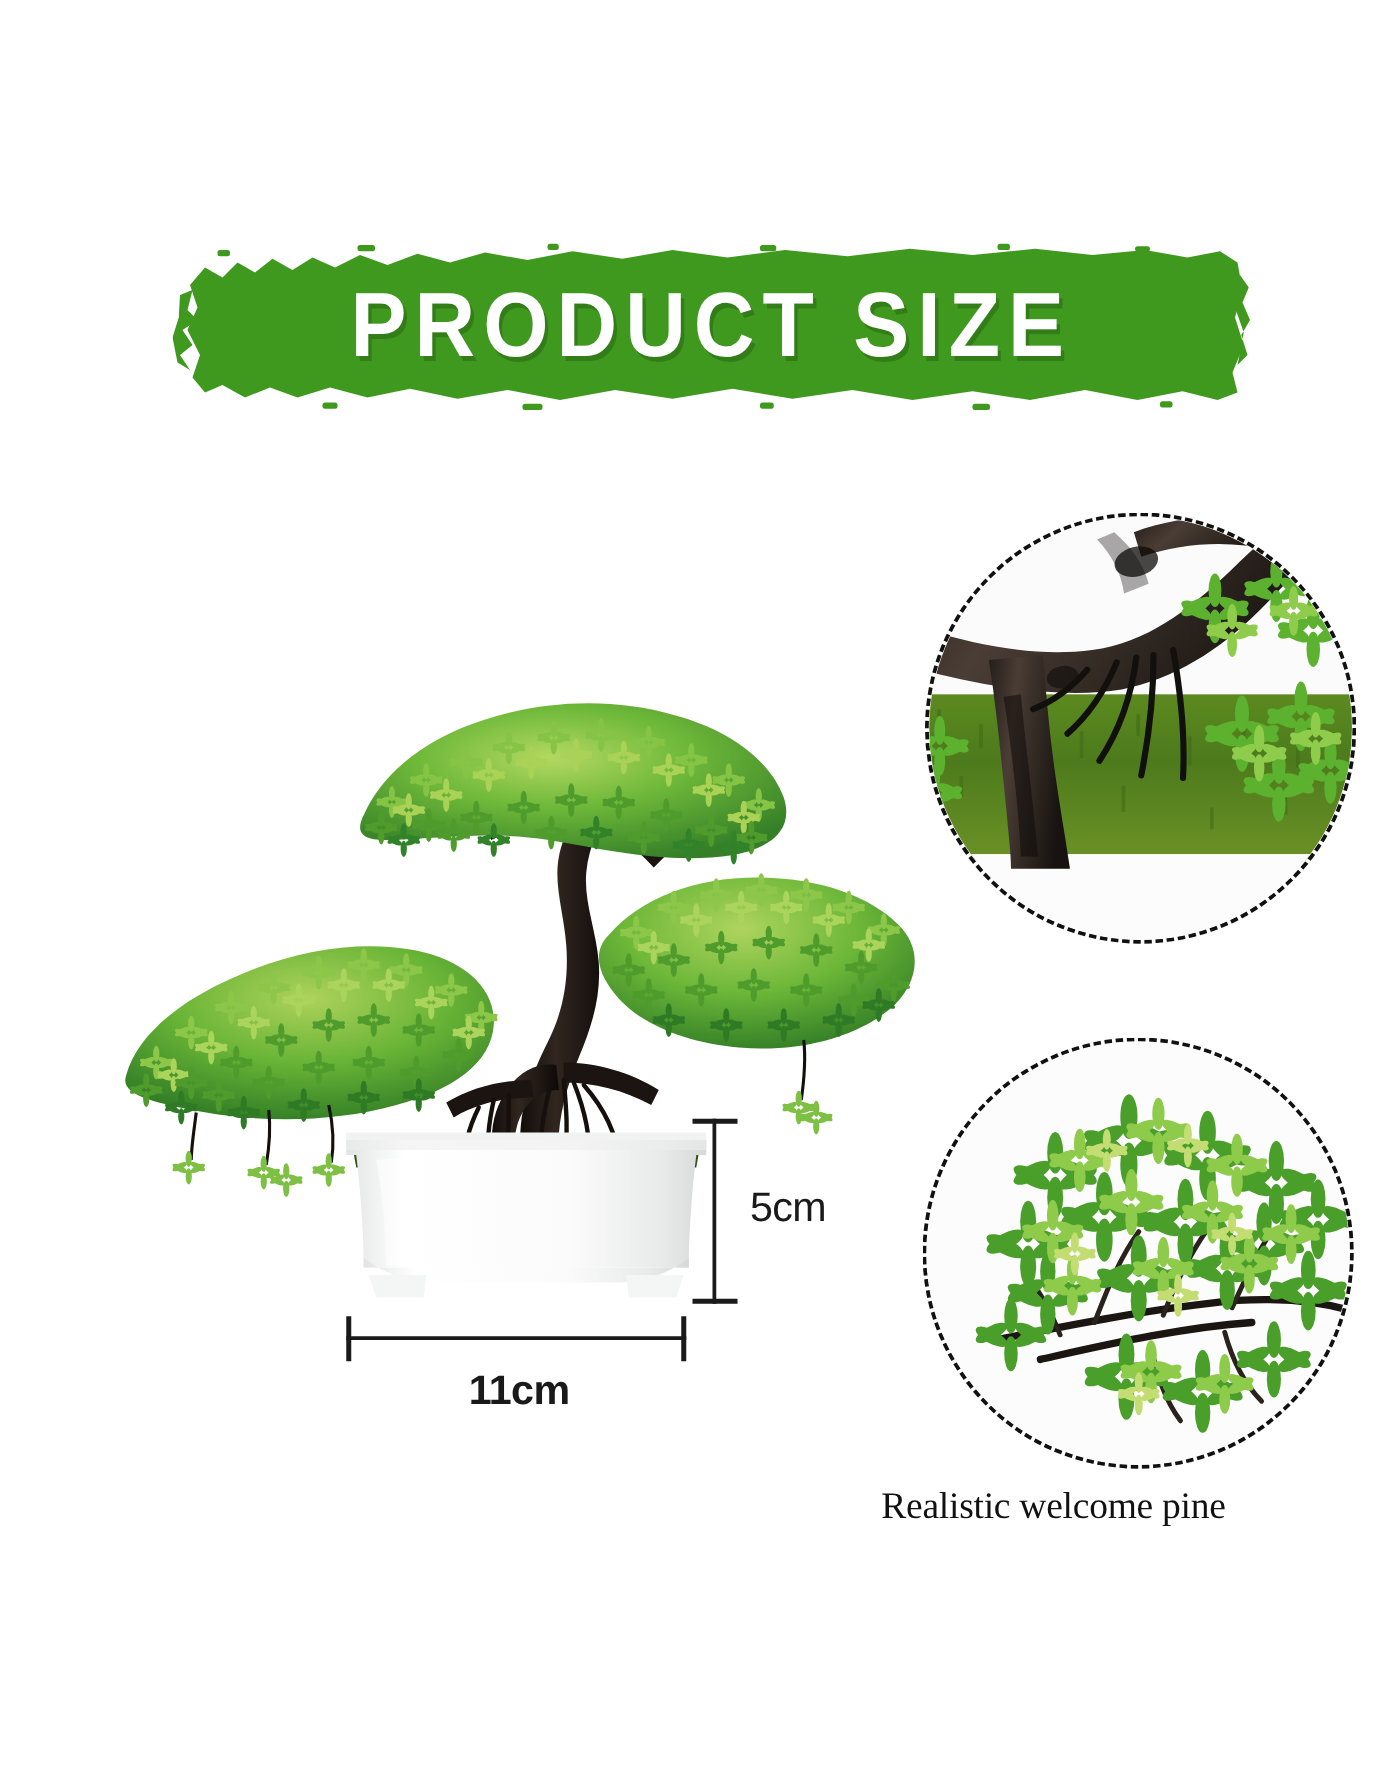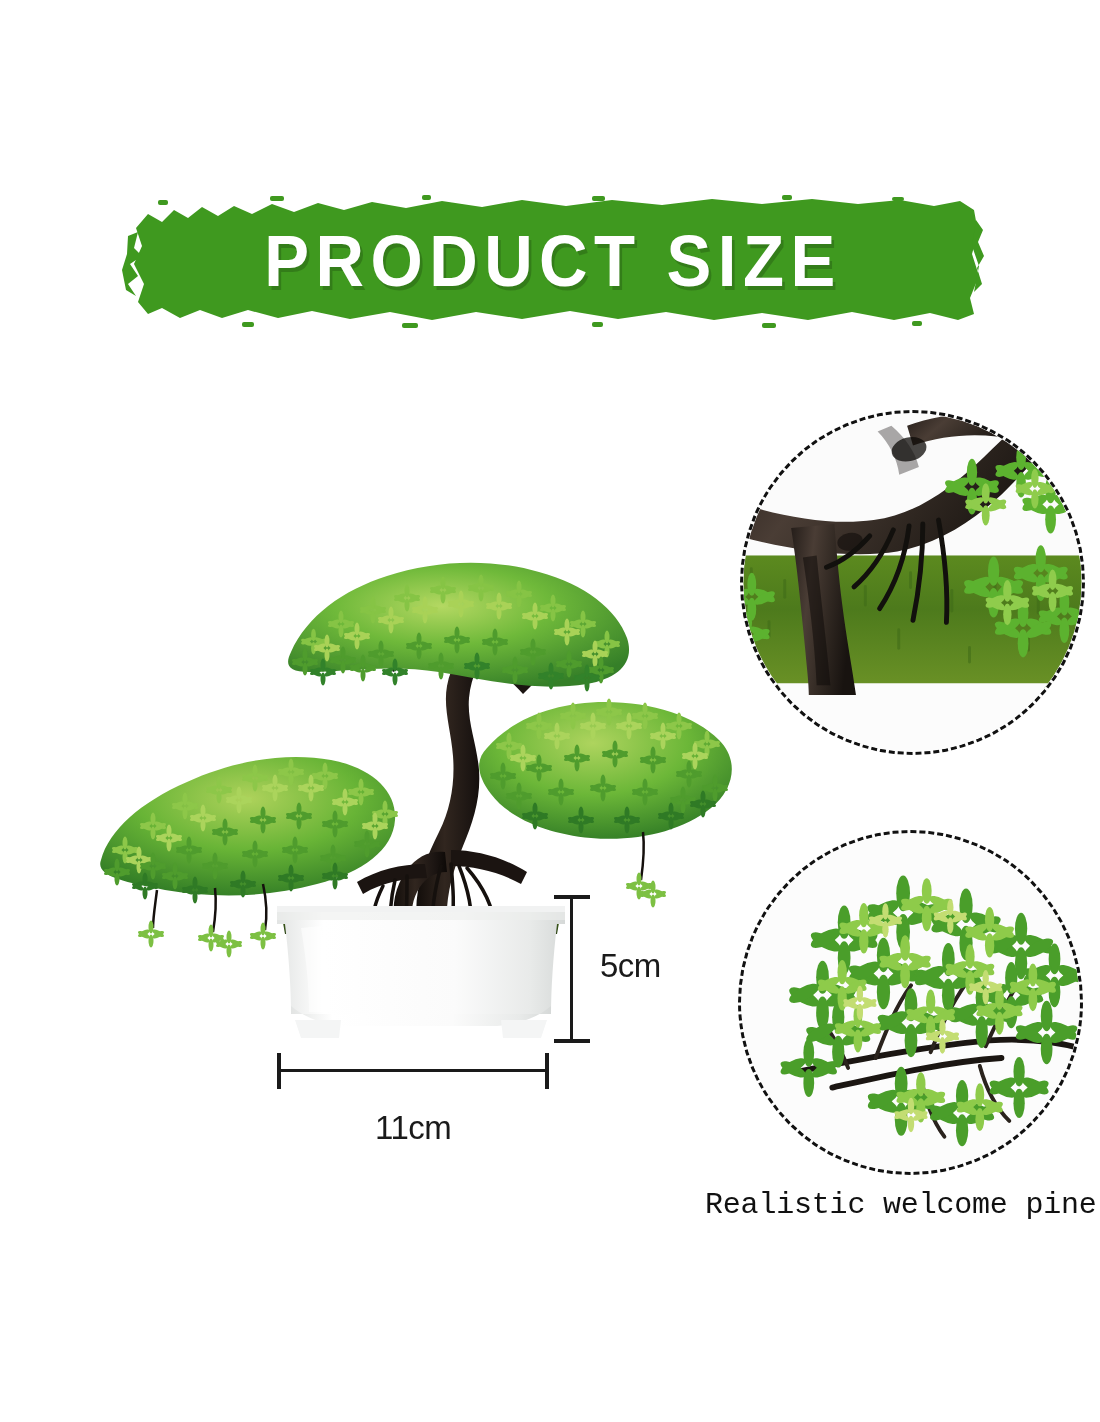--- a/index.html
+++ b/index.html
@@ -4,21 +4,21 @@
 <style>
   html,body{margin:0;padding:0;background:#ffffff;}
   body{
     width:1100px;height:1422px;position:relative;overflow:hidden;
     font-family:"Liberation Sans","DejaVu Sans",sans-serif;
     background:#ffffff;
   }
   .stage{position:absolute;inset:0;background:#fff;}
 
   
-  #banner{position:absolute;left:122px;top:192px;width:862px;height:136px;}
+  #banner{position:absolute;left:138px;top:192px;width:862px;height:136px;}
   #banner svg{position:absolute;inset:0;width:100%;height:100%;}
   #banner-title{
     position:absolute;left:0;top:0;width:100%;height:100%;
     display:flex;align-items:center;justify-content:center;
     color:#ffffff;
     font-size:73px;font-weight:bold;letter-spacing:7px;
     font-family:"Liberation Sans","DejaVu Sans",sans-serif;
     text-shadow:3px 4px 0 rgba(0,0,0,.18);
     transform:scaleX(.92);
     padding-bottom:4px;
@@ -53,21 +53,21 @@
     overflow:hidden;background:#fdfdfd;
     box-sizing:border-box;
   }
   #inset-trunk{left:740px;top:410px;width:345px;height:345px;}
   #inset-leaf{left:738px;top:830px;width:345px;height:345px;}
   .inset svg{position:absolute;inset:-3px;width:calc(100% + 6px);height:calc(100% + 6px);}
 
   #inset-caption{
     position:absolute;left:705px;top:1188px;width:380px;
     color:#111111;font-size:30px;letter-spacing:-.2px;
-    font-family:Liberation Mono, monospace;
+    font-family:Liberation Serif, serif;
     white-space:nowrap;
   }
 </style>
 </head>
 <body>
 
 <div class="stage">
 
   <div id="banner">
     <svg viewBox="0 0 862 136" preserveAspectRatio="none">
@@ -367,21 +367,21 @@
     <div class="cap-h" style="left:2px;top:10px;width:36px;"></div>
     <div class="dim-line-v" style="left:18px;top:10px;height:148px;"></div>
     <div class="cap-h" style="left:2px;top:154px;width:36px;"></div>
     <div class="dim-label" style="left:48px;top:62px;">5cm</div>
   </div>
 
   <div class="dim" id="dim-width">
     <div class="cap-v" style="left:12px;top:8px;height:36px;"></div>
     <div class="dim-line-h" style="left:12px;top:24px;width:272px;"></div>
     <div class="cap-v" style="left:280px;top:8px;height:36px;"></div>
-    <div class="dim-label" style="left:110px;top:64px;">11cm</div>
+    <div class="dim-label" style="left:110px;top:48px;font-weight:bold;">11cm</div>
   </div>
 
   <div class="inset" id="inset-trunk">
     <svg viewBox="0 0 351 351">
       <defs>
         <clipPath id="clipA">
             <circle cx="175.5" cy="175.5" r="172"></circle>
           </clipPath>
         <linearGradient id="mossbg" x1="0" y1="0" x2="0" y2="1">
           <stop offset="0%" stop-color="#5c8a1f"></stop>

